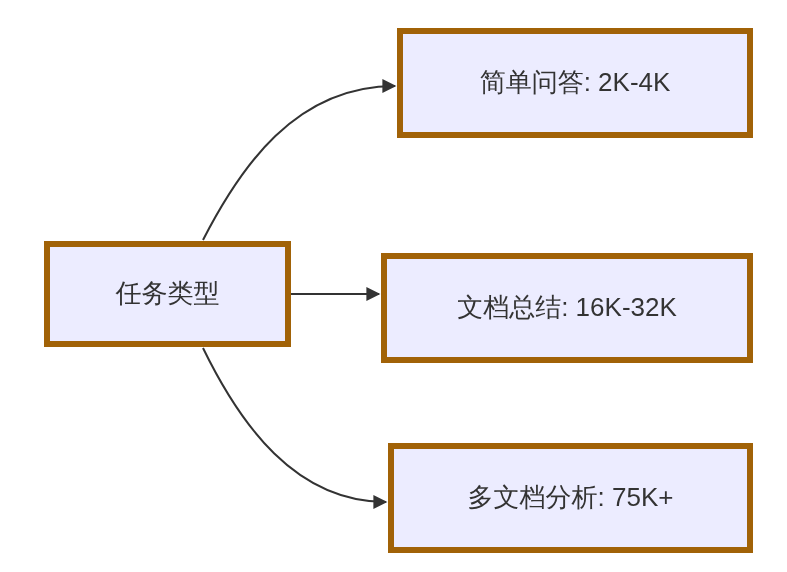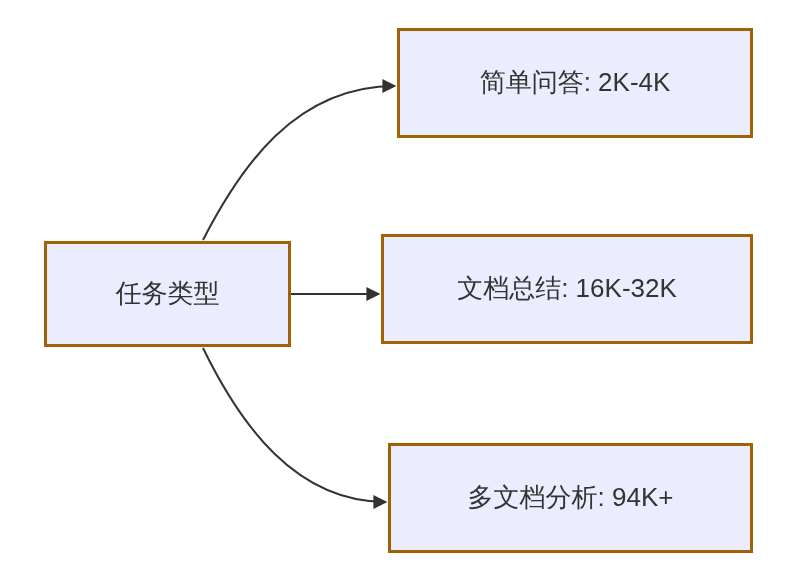--- a/index.html
+++ b/index.html
@@ -19,33 +19,33 @@
     position: absolute;
     left: 0;
     top: 0;
     width: 787px;
     height: 572px;
   }
   .node {
     position: absolute;
     box-sizing: border-box;
     background: #ECECFF;
-    border: 3px solid #a16207;
+    border: 6px solid #a16207;
     color: #333333;
     font-size: 26px;
     line-height: 1.2;
     display: flex;
     align-items: center;
     justify-content: center;
     text-align: center;
     white-space: nowrap;
   }
   .node-root   { left: 44px;  top: 241px; width: 247px; height: 106px; }
   .node-top    { left: 397px; top: 28px;  width: 356px; height: 110px; }
-  .node-mid    { left: 381px; top: 234px; width: 372px; height: 110px; }
+  .node-mid    { left: 381px; top: 253px; width: 372px; height: 110px; }
   .node-bottom { left: 388px; top: 443px; width: 365px; height: 110px; }
   .edge {
     fill: none;
     stroke: #333333;
     stroke-width: 2px;
   }
 </style>
 </head>
 <body>
 
@@ -68,16 +68,16 @@
 
   <div class="node node-top">
     <span>简单问答: 2K-4K</span>
   </div>
 
   <div class="node node-mid">
     <span>文档总结: 16K-32K</span>
   </div>
 
   <div class="node node-bottom">
-    <span>多文档分析: 94K+</span>
+    <span>多文档分析: 75K+</span>
   </div>
 
 </div>
 
 </body></html>

